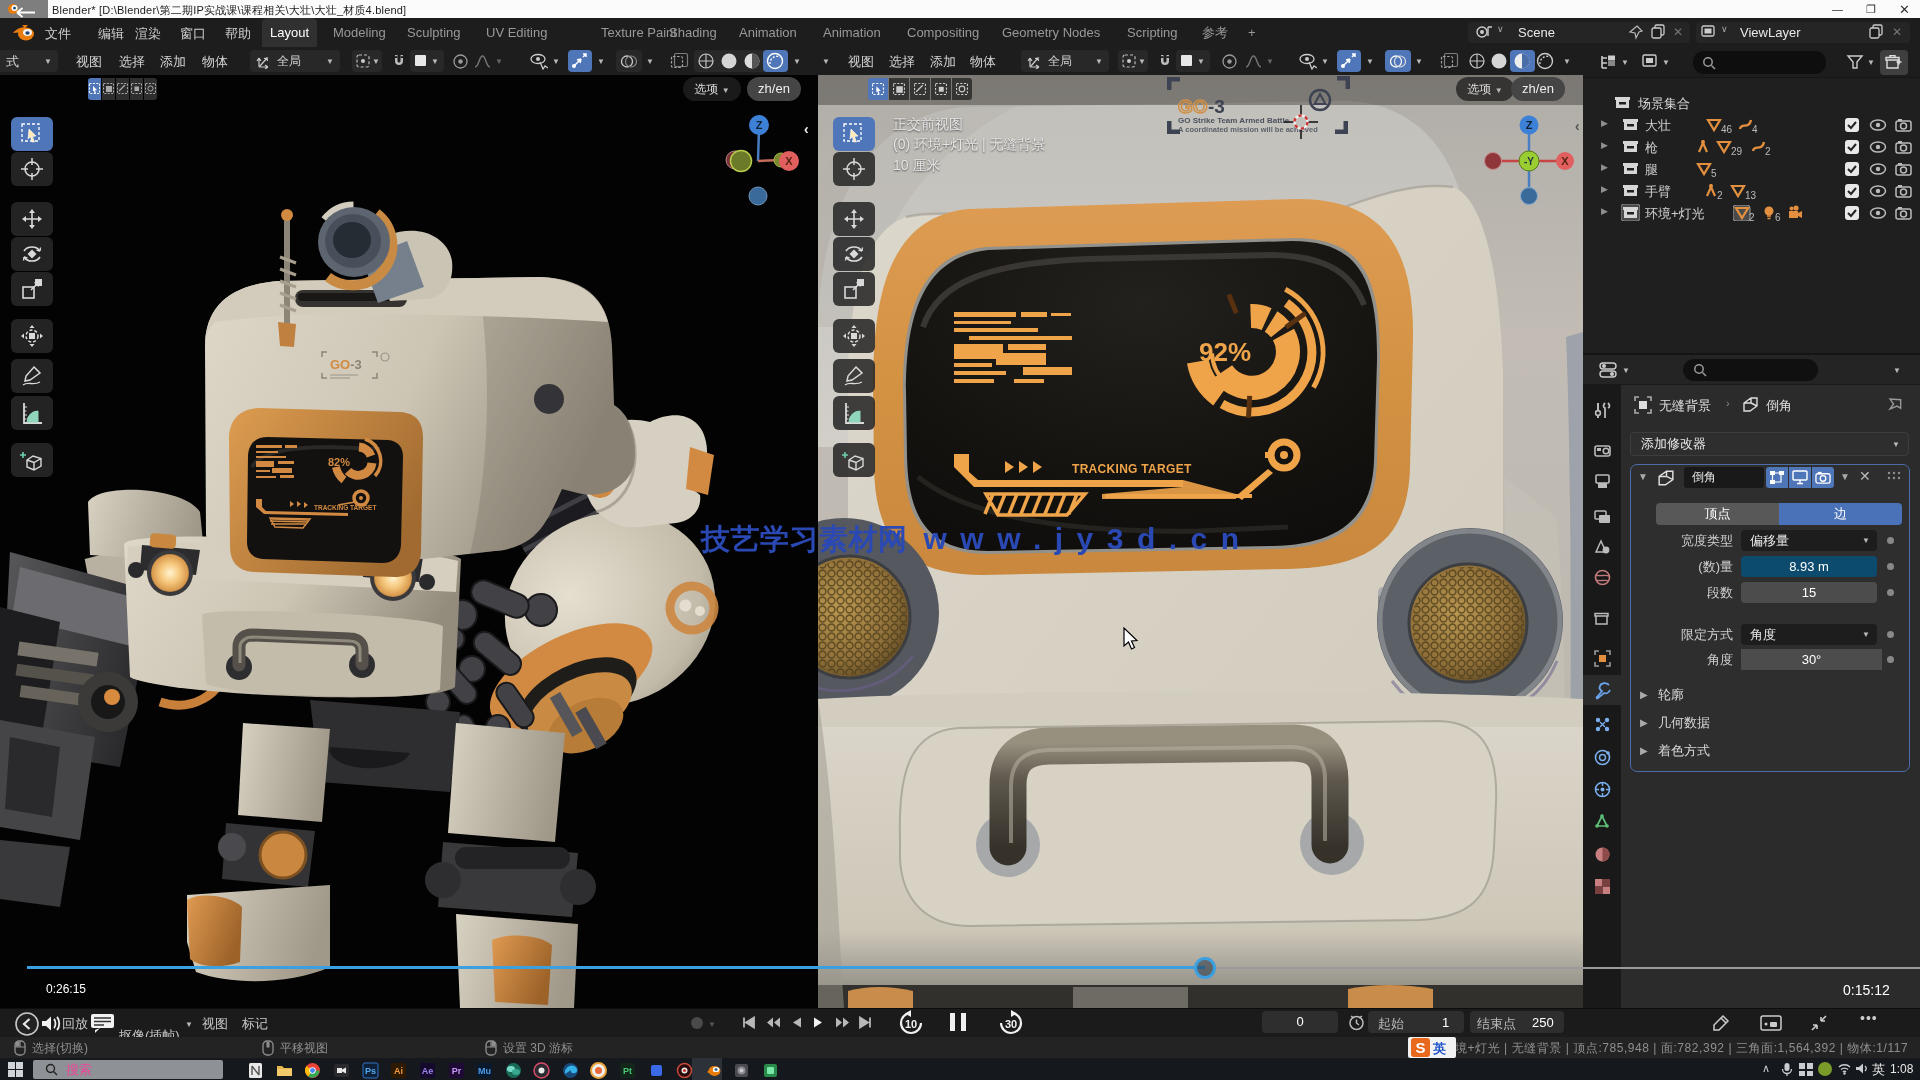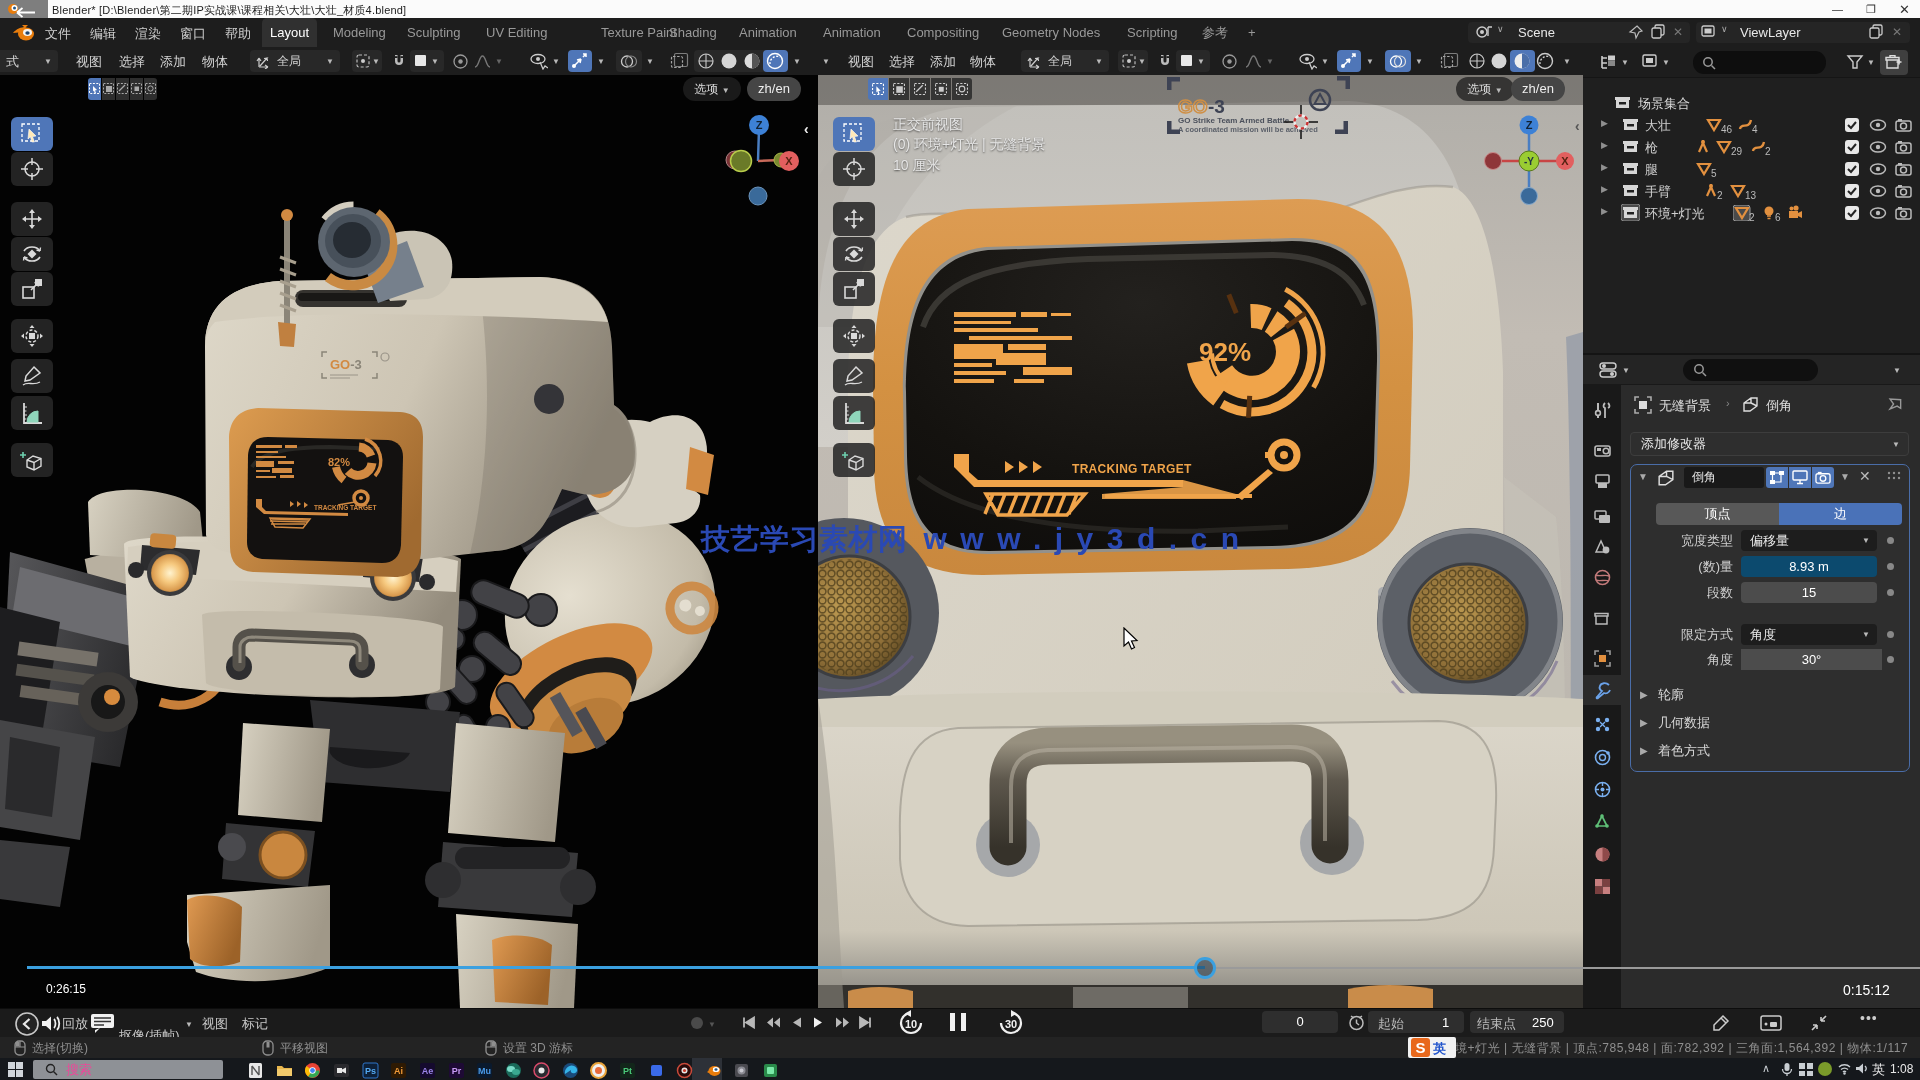--- a/index.html
+++ b/index.html
@@ -48,21 +48,21 @@
 
 <div id="menubar">
   <svg class="abs" style="left:12px;top:5px" width="24" height="19" viewBox="0 0 24 19">
       <path d="M10 2 L16 2 L13 5 Z" fill="#e87d0d"></path>
       <path d="M1 10 C4 6 9 4 14 4 L11 8 C8 9 5 10 1 10 Z" fill="#e87d0d"></path>
       <ellipse cx="14" cy="11" rx="8" ry="6.5" fill="#e87d0d"></ellipse>
       <ellipse cx="15.5" cy="9.5" rx="4.5" ry="3.4" fill="#f5f5f5"></ellipse>
       <ellipse cx="15.5" cy="10" rx="2.2" ry="1.8" fill="#20466e"></ellipse>
     </svg>
   <div class="m" style="left:45px">文件</div>
-  <div class="m" style="left:90px">编辑</div>
+  <div class="m" style="left:98px">编辑</div>
   <div class="m" style="left:135px">渲染</div>
   <div class="m" style="left:180px">窗口</div>
   <div class="m" style="left:225px">帮助</div>
   <div class="tab active" style="left:262px">Layout</div>
   <div class="tab" style="left:325px">Modeling</div>
   <div class="tab" style="left:399px">Sculpting</div>
   <div class="tab" style="left:478px">UV Editing</div>
   <div class="tab" style="left:593px">Texture Paint</div>
   <div class="tab" style="left:661px">Shading</div>
   <div class="tab" style="left:731px">Animation</div>

